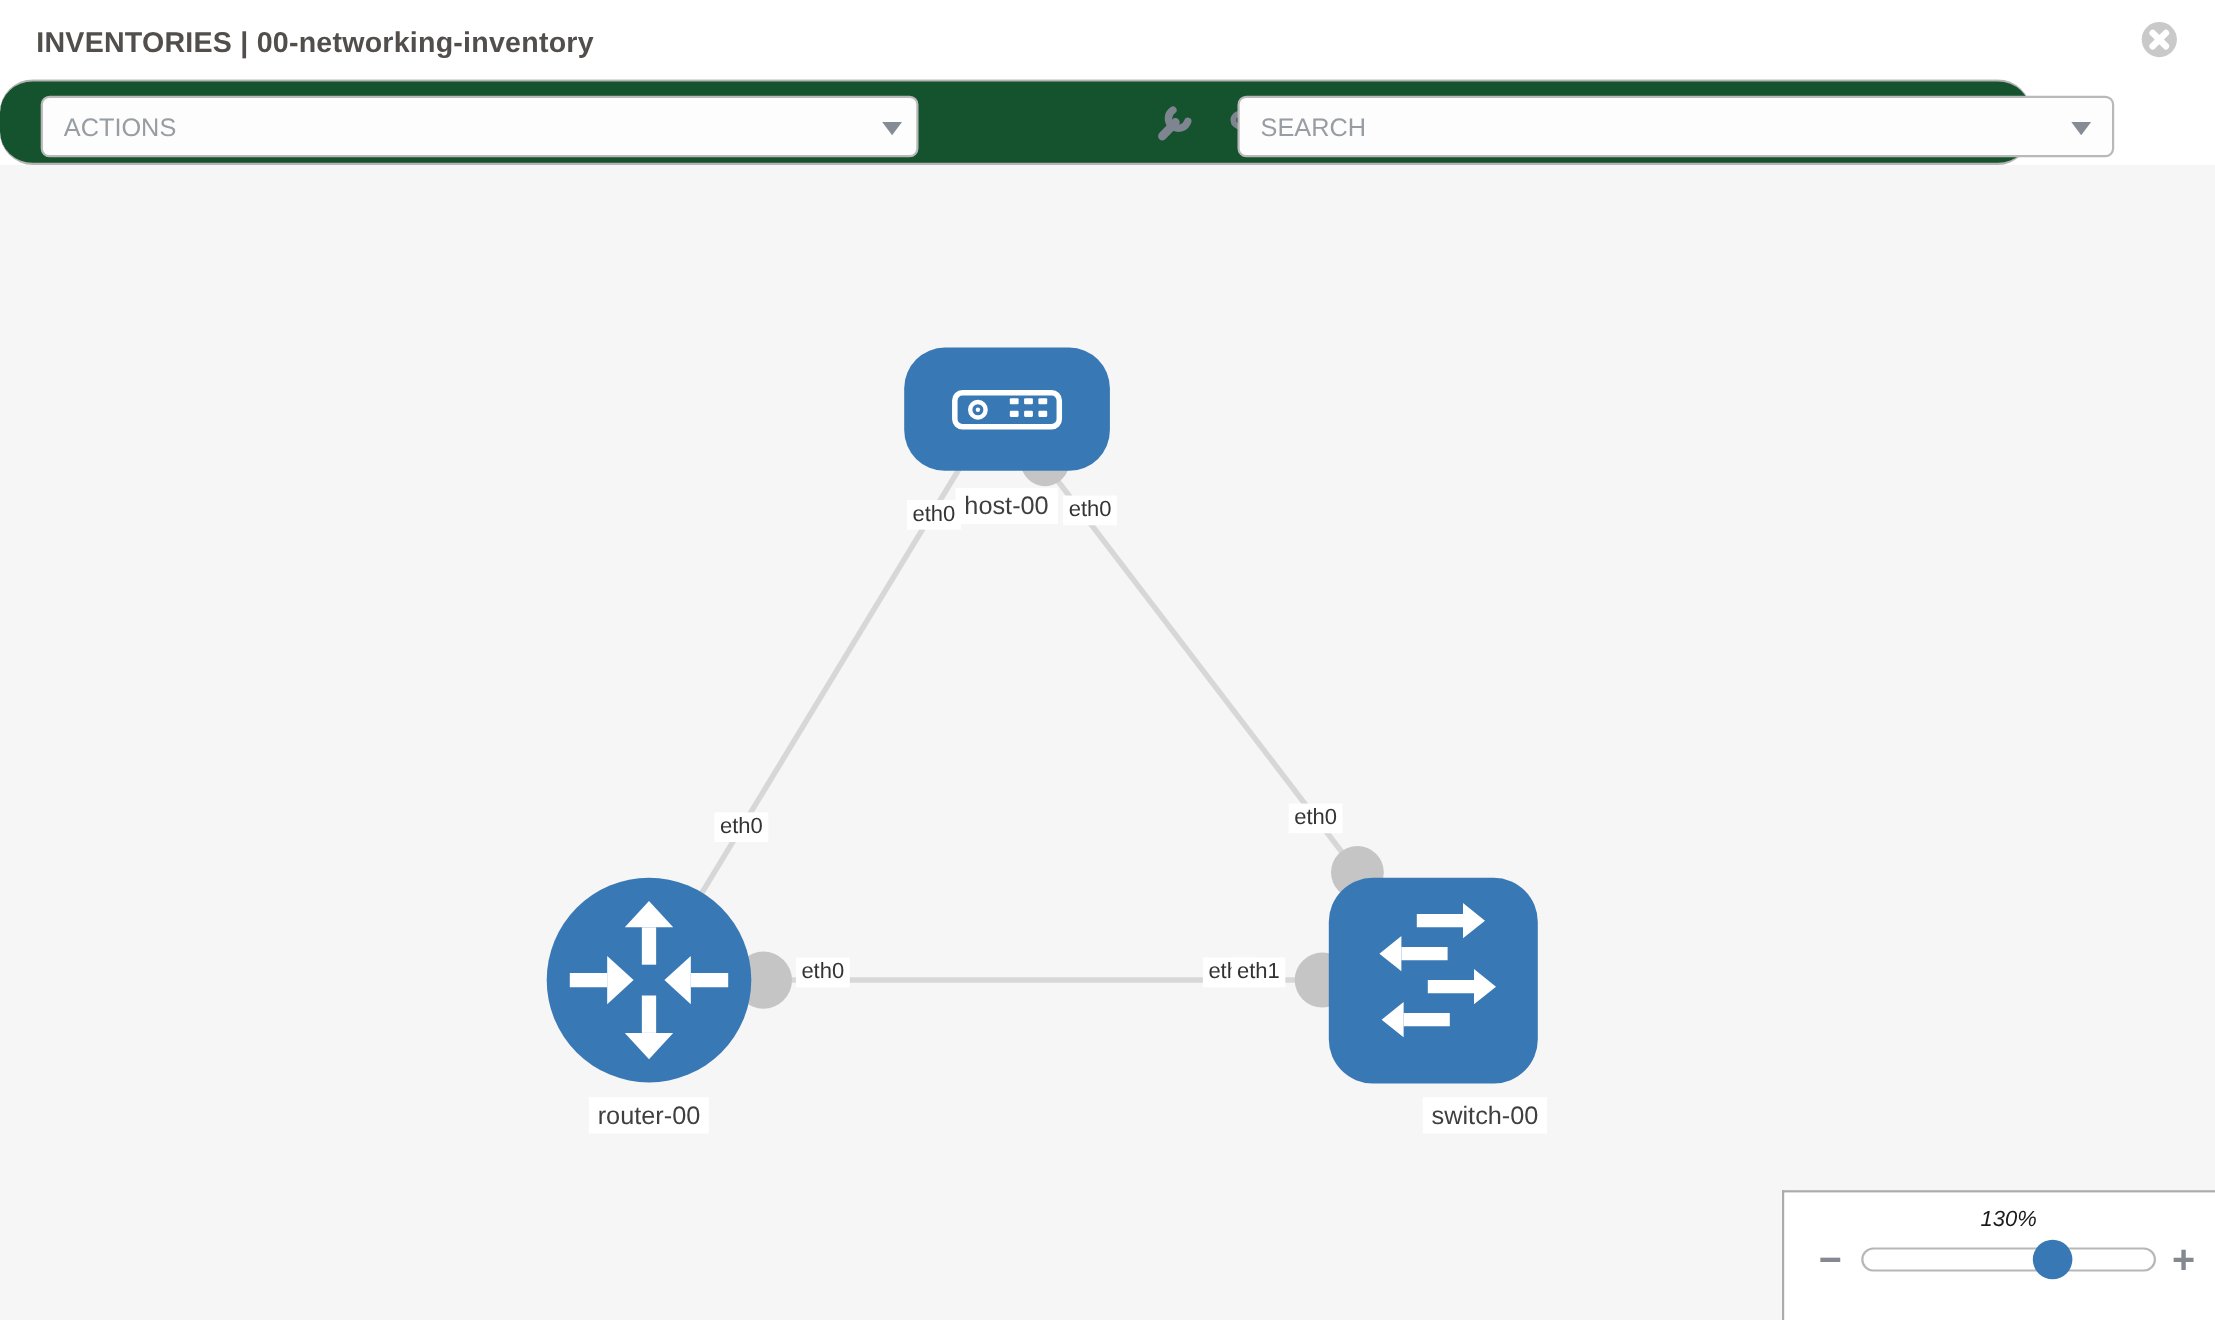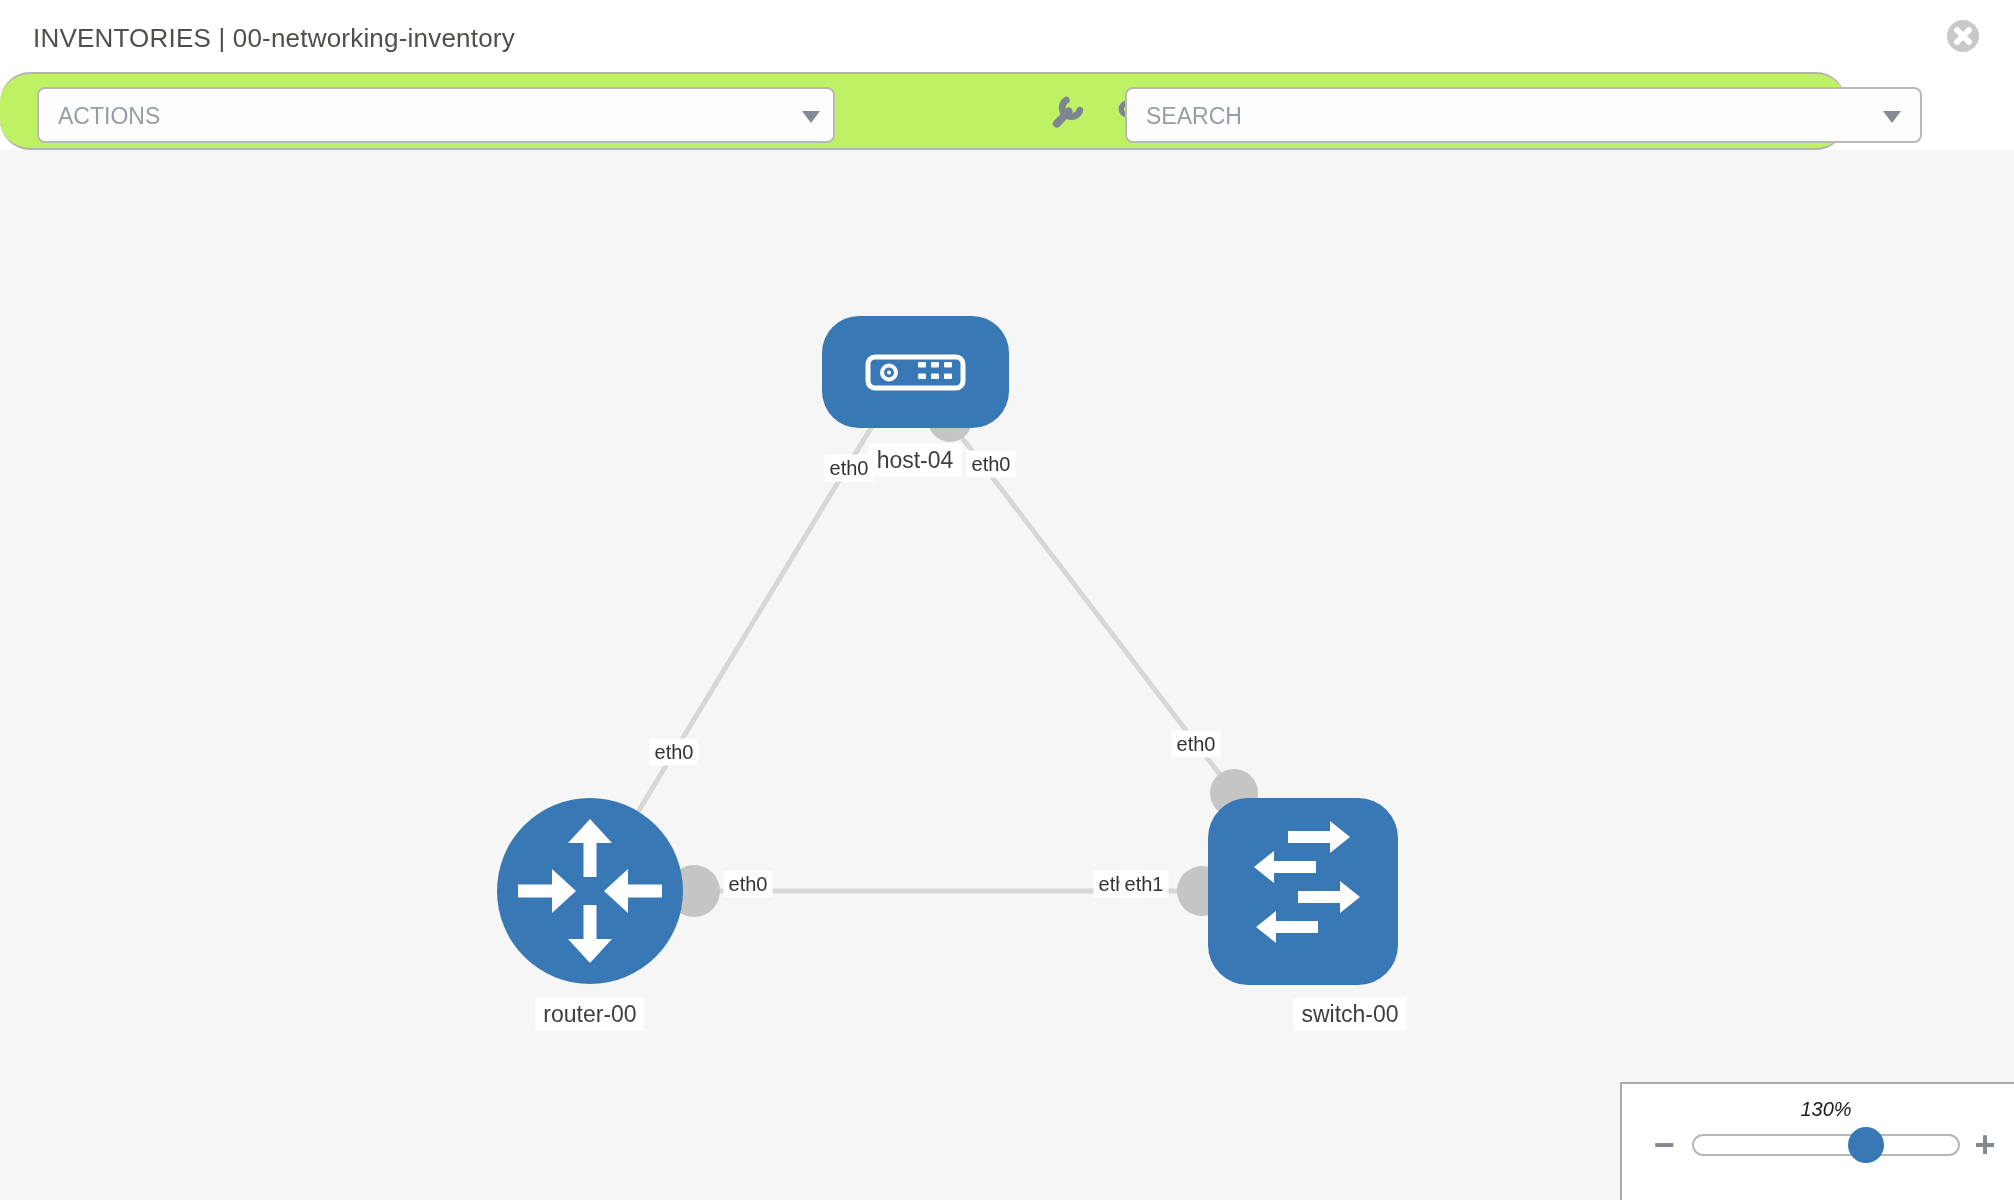--- a/index.html
+++ b/index.html
@@ -2,25 +2,25 @@
 <html><head>
 <meta charset="utf-8">
 <style>
   html,body{margin:0;padding:0;}
   body{font-family:"Liberation Sans","DejaVu Sans",sans-serif; background:#ffffff;}
   .stage{position:relative;width:2014px;height:1200px;overflow:hidden;background:#ffffff;}
 
   
   .header{position:absolute;left:0;top:0;width:2014px;height:72px;background:#ffffff;}
   .header .title{position:absolute;left:33px;top:0;height:72px;line-height:76px;
-    font-size:26px;font-weight:400;color:#514e4b;letter-spacing:0.2px;}
+    font-size:26px;font-weight:700;color:#514e4b;letter-spacing:0.2px;}
   .close-btn{position:absolute;right:34px;top:19px;width:34px;height:34px;cursor:pointer;}
 
   
-  .toolbar{position:absolute;left:0;top:72px;width:1846px;height:78px;background:#bef264;
+  .toolbar{position:absolute;left:0;top:72px;width:1846px;height:78px;background:#14532d;
     border-top:2px solid #b4b4b4;border-bottom:2px solid #b4b4b4;box-sizing:border-box;border-radius:30px;}
   .select{position:absolute;top:13px;height:56px;background:#fdfdfd;border:2px solid #b9b9b9;
     border-radius:8px;box-sizing:border-box;}
   .select .sel-label{position:absolute;left:19px;top:0;height:52px;line-height:54px;
     font-size:23px;color:#97//;}
   .select .sel-label{color:#979da3;}
   .caret{position:absolute;top:22px;width:0;height:0;border-left:9px solid transparent;
     border-right:9px solid transparent;border-top:12px solid #868c95;}
   .sel-actions{left:37px;width:798px;}
   .sel-search{left:1125px;width:797px;}
@@ -145,21 +145,21 @@
           <line x1="1316" y1="717" x2="1274" y2="717"></line>
           <polygon points="1254,717 1274,701 1274,733" stroke="none"></polygon>
           <line x1="1298" y1="747" x2="1340" y2="747"></line>
           <polygon points="1360,747 1340,731 1340,763" stroke="none"></polygon>
           <line x1="1318" y1="777" x2="1276" y2="777"></line>
           <polygon points="1256,777 1276,761 1276,793" stroke="none"></polygon>
         </g>
       </g>
     </svg>
 
-    <div class="chip node-label" style="left:915px;top:310px;">host-04</div>
+    <div class="chip node-label" style="left:915px;top:310px;">host-00</div>
     <div class="chip node-label" style="left:590px;top:864px;">router-00</div>
     <div class="chip node-label" style="left:1350px;top:864px;">switch-00</div>
 
     <div class="chip if-label" style="left:849px;top:318px;">eth0</div>
     <div class="chip if-label" style="left:991px;top:314px;">eth0</div>
     <div class="chip if-label" style="left:674px;top:602px;">eth0</div>
     <div class="chip if-label" style="left:748px;top:734px;">eth0</div>
     <div class="chip if-label" style="left:1196px;top:594px;">eth0</div>
     <div class="chip if-label back" style="left:1118px;top:734px;">eth1</div>
     <div class="chip if-label front" style="left:1144px;top:734px;">eth1</div>

